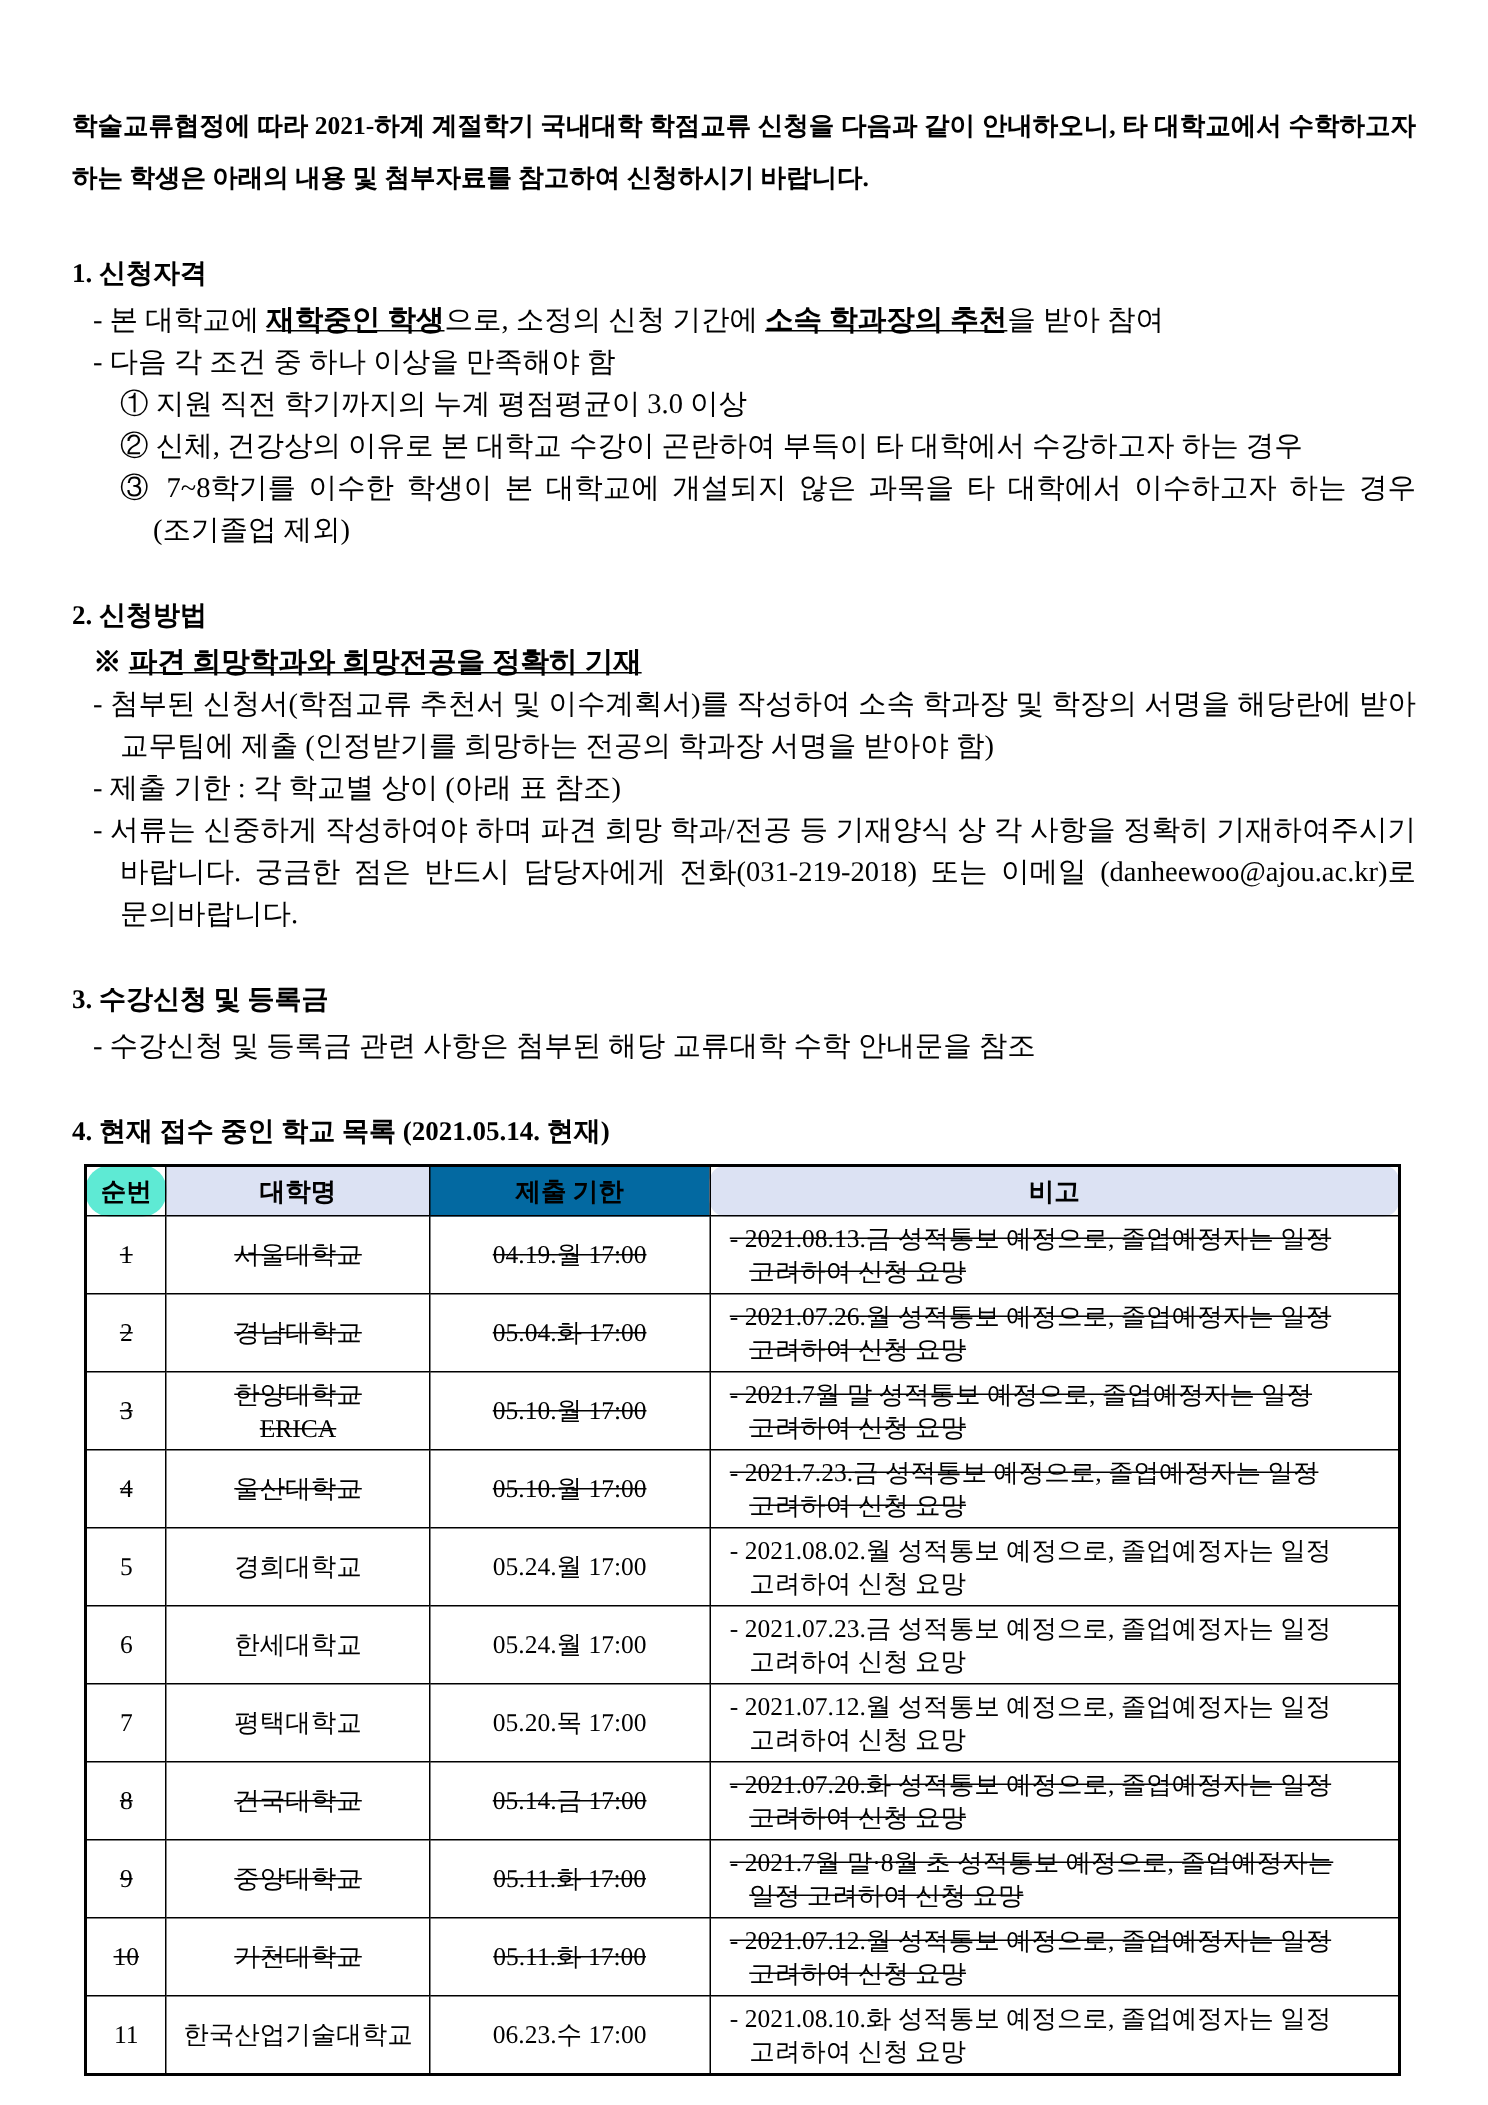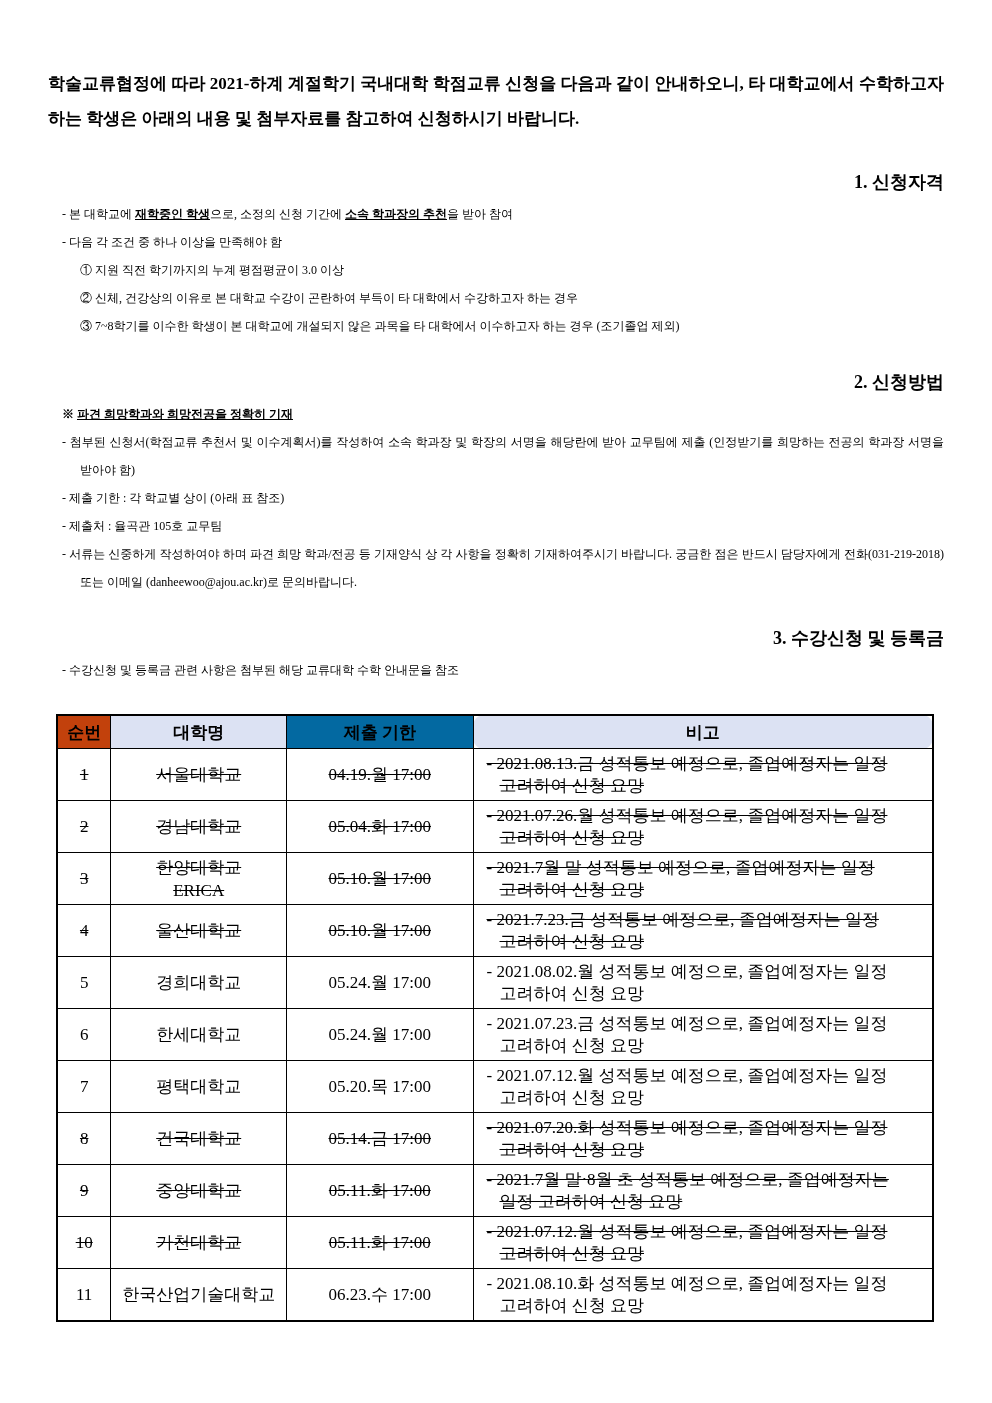--- a/index.html
+++ b/index.html
@@ -15,23 +15,22 @@
     font-size: 17px; line-height: 35px;
     text-align: justify; font-weight: bold;
     margin: 0 0 34px 0;
     word-break: keep-all;
   }
 
   .section { margin-bottom: 30px; }
   .sec-head {
     font-size: 18px; font-weight: bold;
     margin: 0 0 6px 0;
-    text-align: right;
   }
-  .bullets { font-size: 12px; line-height: 28px; }
+  .bullets { font-size: 19px; line-height: 28px; }
   .bullet {
     padding-left: 32px; text-indent: -18px;
     text-align: justify; word-break: keep-all;
     margin: 0;
   }
   .sub {
     padding-left: 54px; text-indent: -22px;
     text-align: justify; word-break: keep-all;
     margin: 0;
   }
@@ -79,44 +78,44 @@
       <p class="sub">③ 7~8학기를 이수한 학생이 본 대학교에 개설되지 않은 과목을 타 대학에서 이수하고자 하는 경우 (조기졸업 제외)</p>
     </div>
   </div>
 
   <div class="section">
     <div class="sec-head">2. 신청방법</div>
     <div class="bullets">
       <p class="bullet note-line"><span>※ </span><span class="bu">파견 희망학과와 희망전공을 정확히 기재</span></p>
       <p class="bullet">- 첨부된 신청서(학점교류 추천서 및 이수계획서)를 작성하여 소속 학과장 및 학장의 서명을 해당란에 받아 교무팀에 제출 (인정받기를 희망하는 전공의 학과장 서명을 받아야 함)</p>
       <p class="bullet">- 제출 기한 : 각 학교별 상이 (아래 표 참조)</p>
-      <p class="bullet">- 제출처 : 율곡관 105호 교무팀</p>
       <p class="bullet">- 서류는 신중하게 작성하여야 하며 파견 희망 학과/전공 등 기재양식 상 각 사항을 정확히 기재하여주시기 바랍니다. 궁금한 점은 반드시 담당자에게 전화(031-219-2018) 또는 이메일 (danheewoo@ajou.ac.kr)로 문의바랍니다.</p>
     </div>
   </div>
 
   <div class="section">
     <div class="sec-head">3. 수강신청 및 등록금</div>
     <div class="bullets">
       <p class="bullet">- 수강신청 및 등록금 관련 사항은 첨부된 해당 교류대학 수학 안내문을 참조</p>
     </div>
   </div>
 
   <div class="section">
+    <div class="sec-head">4. 현재 접수 중인 학교 목록 (2021.05.14. 현재)</div>
 
     <table class="univ-table">
       <colgroup>
         <col style="width:54px">
         <col style="width:176px">
         <col style="width:187px">
         <col style="width:461px">
       </colgroup>
       <thead>
         <tr>
-          <th style="background: #c2410c;">순번</th>
+          <th style="background: #5eead4; border-radius: 16px;">순번</th>
           <th style="background: rgb(220, 226, 243);">대학명</th>
           <th style="background: #0369a1;">제출 기한</th>
           <th style="background: rgb(220, 226, 243); border-radius: 11px;">비고</th>
         </tr>
       </thead>
       <tbody>
           <tr class="struck">
         <td class="c-no">1</td>
         <td class="c-univ">서울대학교</td>
         <td class="c-deadline">04.19.월 17:00</td>

